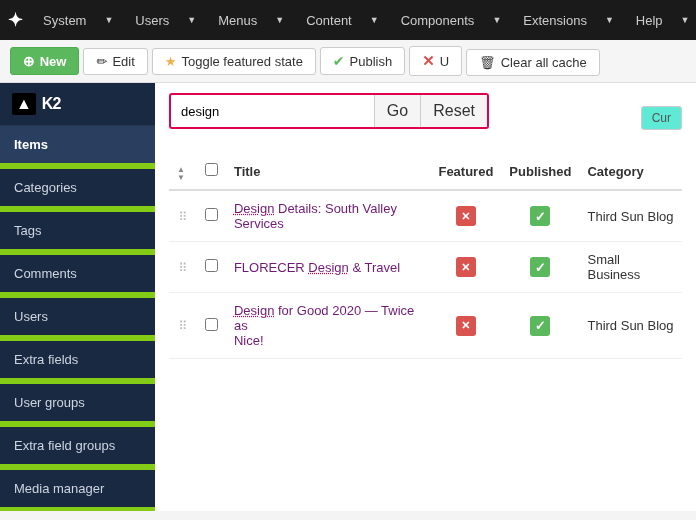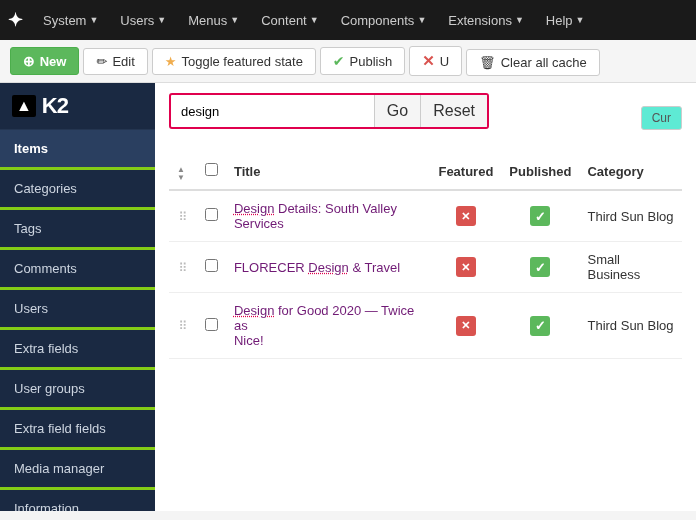--- a/index.html
+++ b/index.html
@@ -20,21 +20,21 @@
       margin-right: 8px;
       font-weight: bold;
     }
     .nav-item {
       color: #ccc;
       padding: 4px 10px;
       cursor: pointer;
       font-size: 13px;
       display: flex;
       align-items: center;
-      gap: 3px;
+      gap: 18px;
       border-radius: 3px;
     }
     .nav-item .caret { font-size: 9px; }
 
     
     .toolbar {
       background: #f5f5f5;
       border-bottom: 1px solid #ddd;
       padding: 6px 10px;
       display: flex;
@@ -94,29 +94,29 @@
     .brand-icon {
       background: #000;
       color: #fff;
       font-weight: bold;
       font-size: 16px;
       padding: 2px 4px;
       border-radius: 2px;
     }
     .brand-text {
       color: #fff;
-      font-size: 22px;
+      font-size: 16px;
       font-weight: bold;
       letter-spacing: -1px;
     }
     .sidebar-item {
       padding: 11px 14px;
       color: #cdd5e0;
       cursor: pointer;
-      border-bottom: 3px solid #84cc16;
+      border-bottom: 6px solid #84cc16;
       font-size: 13px;
     }
     .sidebar-item.active {
       background: #2a3f60;
       color: #fff;
       font-weight: bold;
     }
 
     
     .content-area {
@@ -332,21 +332,21 @@
     <div class="sidebar-item">
       <span>Users</span>
     </div>
     <div class="sidebar-item">
       <span>Extra fields</span>
     </div>
     <div class="sidebar-item">
       <span>User groups</span>
     </div>
     <div class="sidebar-item">
-      <span>Extra field fields</span>
+      <span>Extra field groups</span>
     </div>
     <div class="sidebar-item">
       <span>Media manager</span>
     </div>
     <div class="sidebar-item">
       <span>Information</span>
     </div>
     <div class="sidebar-item">
       
     </div>

